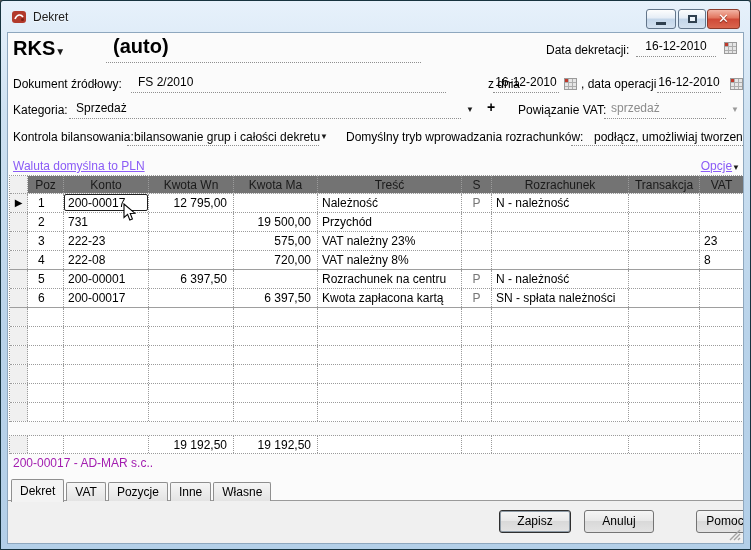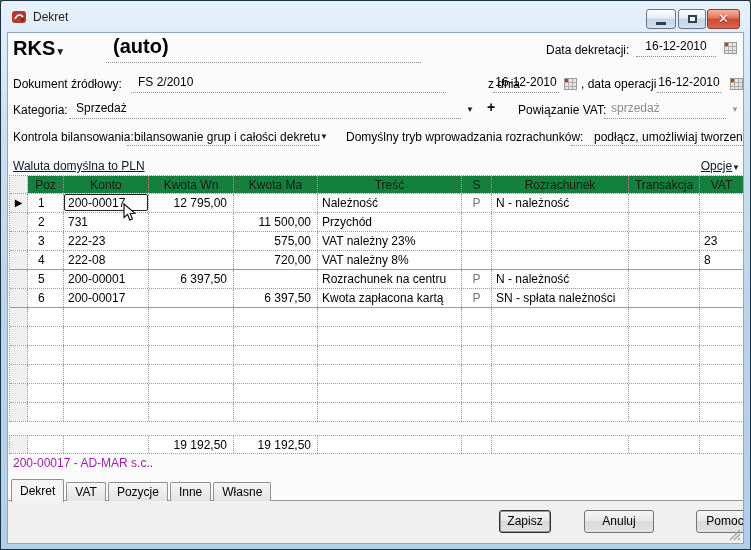--- a/index.html
+++ b/index.html
@@ -24,55 +24,55 @@
   .glyph-close { font-size:13px; font-weight:bold; line-height:18px; color:#fff; text-shadow:0 1px 1px #7c2516; }
 
   
   .client { position:absolute; left:6px; top:31px; width:737px; height:512px; background:#fbfbfb; border:1px solid #8ea7be; overflow:hidden; }
   .abs { position:absolute; white-space:nowrap; }
   .lbl { font-size:12px; color:#000; }
   .dotted-field { border-bottom:1px dotted #8f8f8f; font-size:12px; }
   .disabled-text { color:#8c8c8c; }
   .dd-arrow { font-size:8px; color:#1a1a1a; line-height:8px; }
   .dd-arrow.gray { color:#9a9a9a; }
-  .link { text-decoration:underline; color:#0f172a; font-size:12px; cursor:default; }
+  .link { text-decoration:underline; color:#8b5cf6; font-size:12px; cursor:default; }
 
   .big-journal { font-size:20px; font-weight:bold; letter-spacing:0px; }
   .big-auto { font-size:20px; font-weight:bold; }
 
   .cal-icon { width:13px; height:12px; display:inline-block; }
 
   
   .tbl { position:absolute; left:1px; top:142px; width:735px; border-left:1px dotted #9b9b9b; border-top:1px dotted #9b9b9b; background:#fff; }
   .trow { display:grid; grid-template-columns:18px 36px 85px 85px 84px 144px 30px 137px 71px 44px;
           height:19px; border-bottom:1px dotted #9b9b9b; background:#fff; }
   .trow.hdr { height:18px; background:#f1f1f1; }
   .trow.solid-bottom { border-bottom:1px solid #9e9e9e; }
   .c { border-right:1px dotted #9b9b9b; overflow:hidden; white-space:nowrap; font-size:12px; line-height:18px; padding:0 4px; }
-  .hdr .c { text-align:center; padding:0 2px; background:#15803d; color:#1a1a1a; }
+  .hdr .c { text-align:center; padding:0 2px; background:#737373; color:#1a1a1a; }
   .c.marker { background:#f0f0f0; padding:0; text-align:center; font-size:10px; line-height:18px; color:#000; }
   .c.num { text-align:right; padding-right:6px; }
   .c.poz { padding-left:10px; }
   .c.scol { text-align:center; color:#767676; }
   .c.sel { position:relative; }
   .c.sel::after { content:""; position:absolute; inset:0px 0px 1px 0px; border:1px solid #1f1f1f; border-radius:2px; pointer-events:none; }
 
   .totals { position:absolute; left:1px; top:402px; width:735px; border-left:1px dotted #9b9b9b; border-top:1px dotted #9b9b9b; }
   .totals .trow { border-bottom:1px dotted #9b9b9b; height:18px; }
 
   .statusline { position:absolute; left:5px; top:423px; font-size:12px; color:#a21caf; }
 
   
   .bottom-band { position:absolute; left:0; right:0; top:467px; bottom:0; background:#f0f0f0; border-top:1px solid #9a9a9a; }
   .tabs { position:absolute; left:3px; top:445px; height:23px; display:flex; align-items:flex-end; gap:2px; z-index:3; }
   .tab { background:linear-gradient(180deg,#f6f6f6,#e3e3e3); border:1px solid #8f8f8f; border-bottom:none;
          border-radius:2px 2px 0 0; padding:2px 8px; height:19px; line-height:15px; font-size:12px; cursor:default; }
   .tab.active { background:#f3f3f3; height:23px; line-height:19px; margin-bottom:-1px; z-index:4; position:relative; }
 
-  .btn { position:absolute; top:477px; height:23px; width:52px; border:1px solid #747474; border-radius:3px;
+  .btn { position:absolute; top:477px; height:23px; width:72px; border:1px solid #747474; border-radius:3px;
          background:linear-gradient(180deg,#f5f5f5,#e9e9e9 45%,#d9d9d9 50%,#e3e3e3); font-size:12px; text-align:center; line-height:21px; cursor:default; }
   .btn.default { border:1px solid #2f2f2f; box-shadow:inset 0 0 0 1px #8d9aa5; }
   .resize-grip { position:absolute; right:2px; bottom:2px; width:13px; height:13px; }
 
   .cursor-icon { position:absolute; left:115px; top:170px; z-index:9; }
   .row-arrow { font-size:10px; }
 </style>
 </head>
 <body>
 
@@ -172,21 +172,21 @@
         <div class="c">N - należność</div>
         <div class="c"></div>
         <div class="c"></div>
       </div>
 
       <div class="trow">
         <div class="c marker"></div>
         <div class="c poz">2</div>
         <div class="c">731</div>
         <div class="c num"></div>
-        <div class="c num">11 500,00</div>
+        <div class="c num">19 500,00</div>
         <div class="c">Przychód</div>
         <div class="c scol"></div>
         <div class="c"></div>
         <div class="c"></div>
         <div class="c"></div>
       </div>
 
       <div class="trow">
         <div class="c marker"></div>
         <div class="c poz">3</div>

